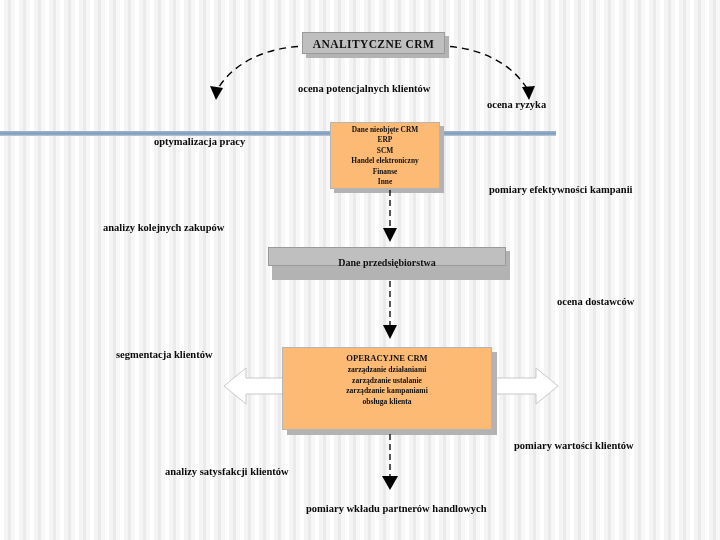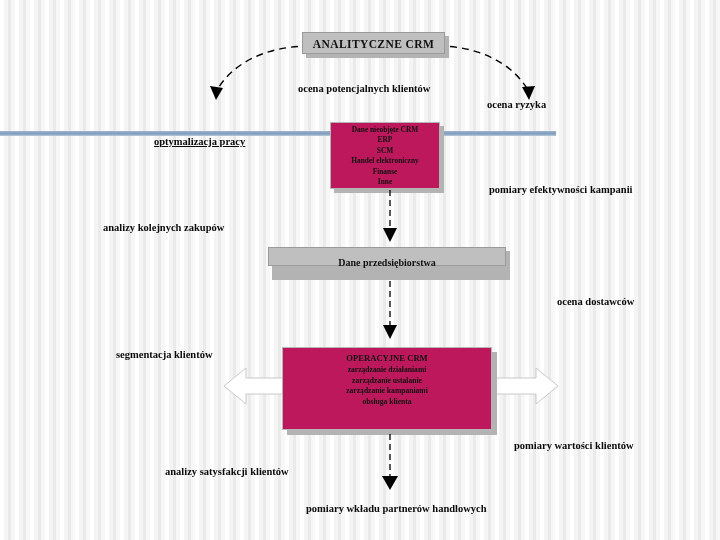--- a/index.html
+++ b/index.html
@@ -28,21 +28,21 @@
   .box{
     box-sizing:border-box;
     text-align:center;
     color:#111;
   }
   .box-gray{
     background:#bfbfbf;
     border:1px solid #9a9a9a;
   }
   .box-white{
-    background:#be185d;
+    background:#fdba74;
     border:1px solid #b5b5b5;
   }
   .shadow{
     position:absolute;
     background:#b3b3b3;
   }
 
   #box-analityczne{
     left:302px;top:32px;width:143px;height:22px;
     font-size:11.5px;font-weight:bold;letter-spacing:.4px;
@@ -102,21 +102,21 @@
     <polygon points="99,72 92,59 105,58" fill="#000"></polygon>
   </svg>
 
   <div class="abs shadow" id="box-analityczne-shadow"></div>
   <div class="abs box box-gray" id="box-analityczne">ANALITYCZNE CRM</div>
 
   <div class="abs label" style="left:298px;top:83px;">ocena potencjalnych klientów</div>
 
   <div class="abs label" style="left:487px;top:99px;">ocena ryzyka</div>
 
-  <div class="abs label" style="left:154px;top:136px;text-decoration:underline;">optymalizacja pracy</div>
+  <div class="abs label" style="left:154px;top:136px;">optymalizacja pracy</div>
 
   <div class="abs label" style="left:489px;top:184px;">pomiary efektywności kampanii</div>
 
   <div class="abs label" style="left:103px;top:222px;">analizy kolejnych zakupów</div>
 
   <div class="abs label" style="left:557px;top:296px;">ocena dostawców</div>
 
   <div class="abs label" style="left:116px;top:349px;">segmentacja klientów</div>
 
   <div class="abs label" style="left:514px;top:440px;">pomiary wartości klientów</div>

